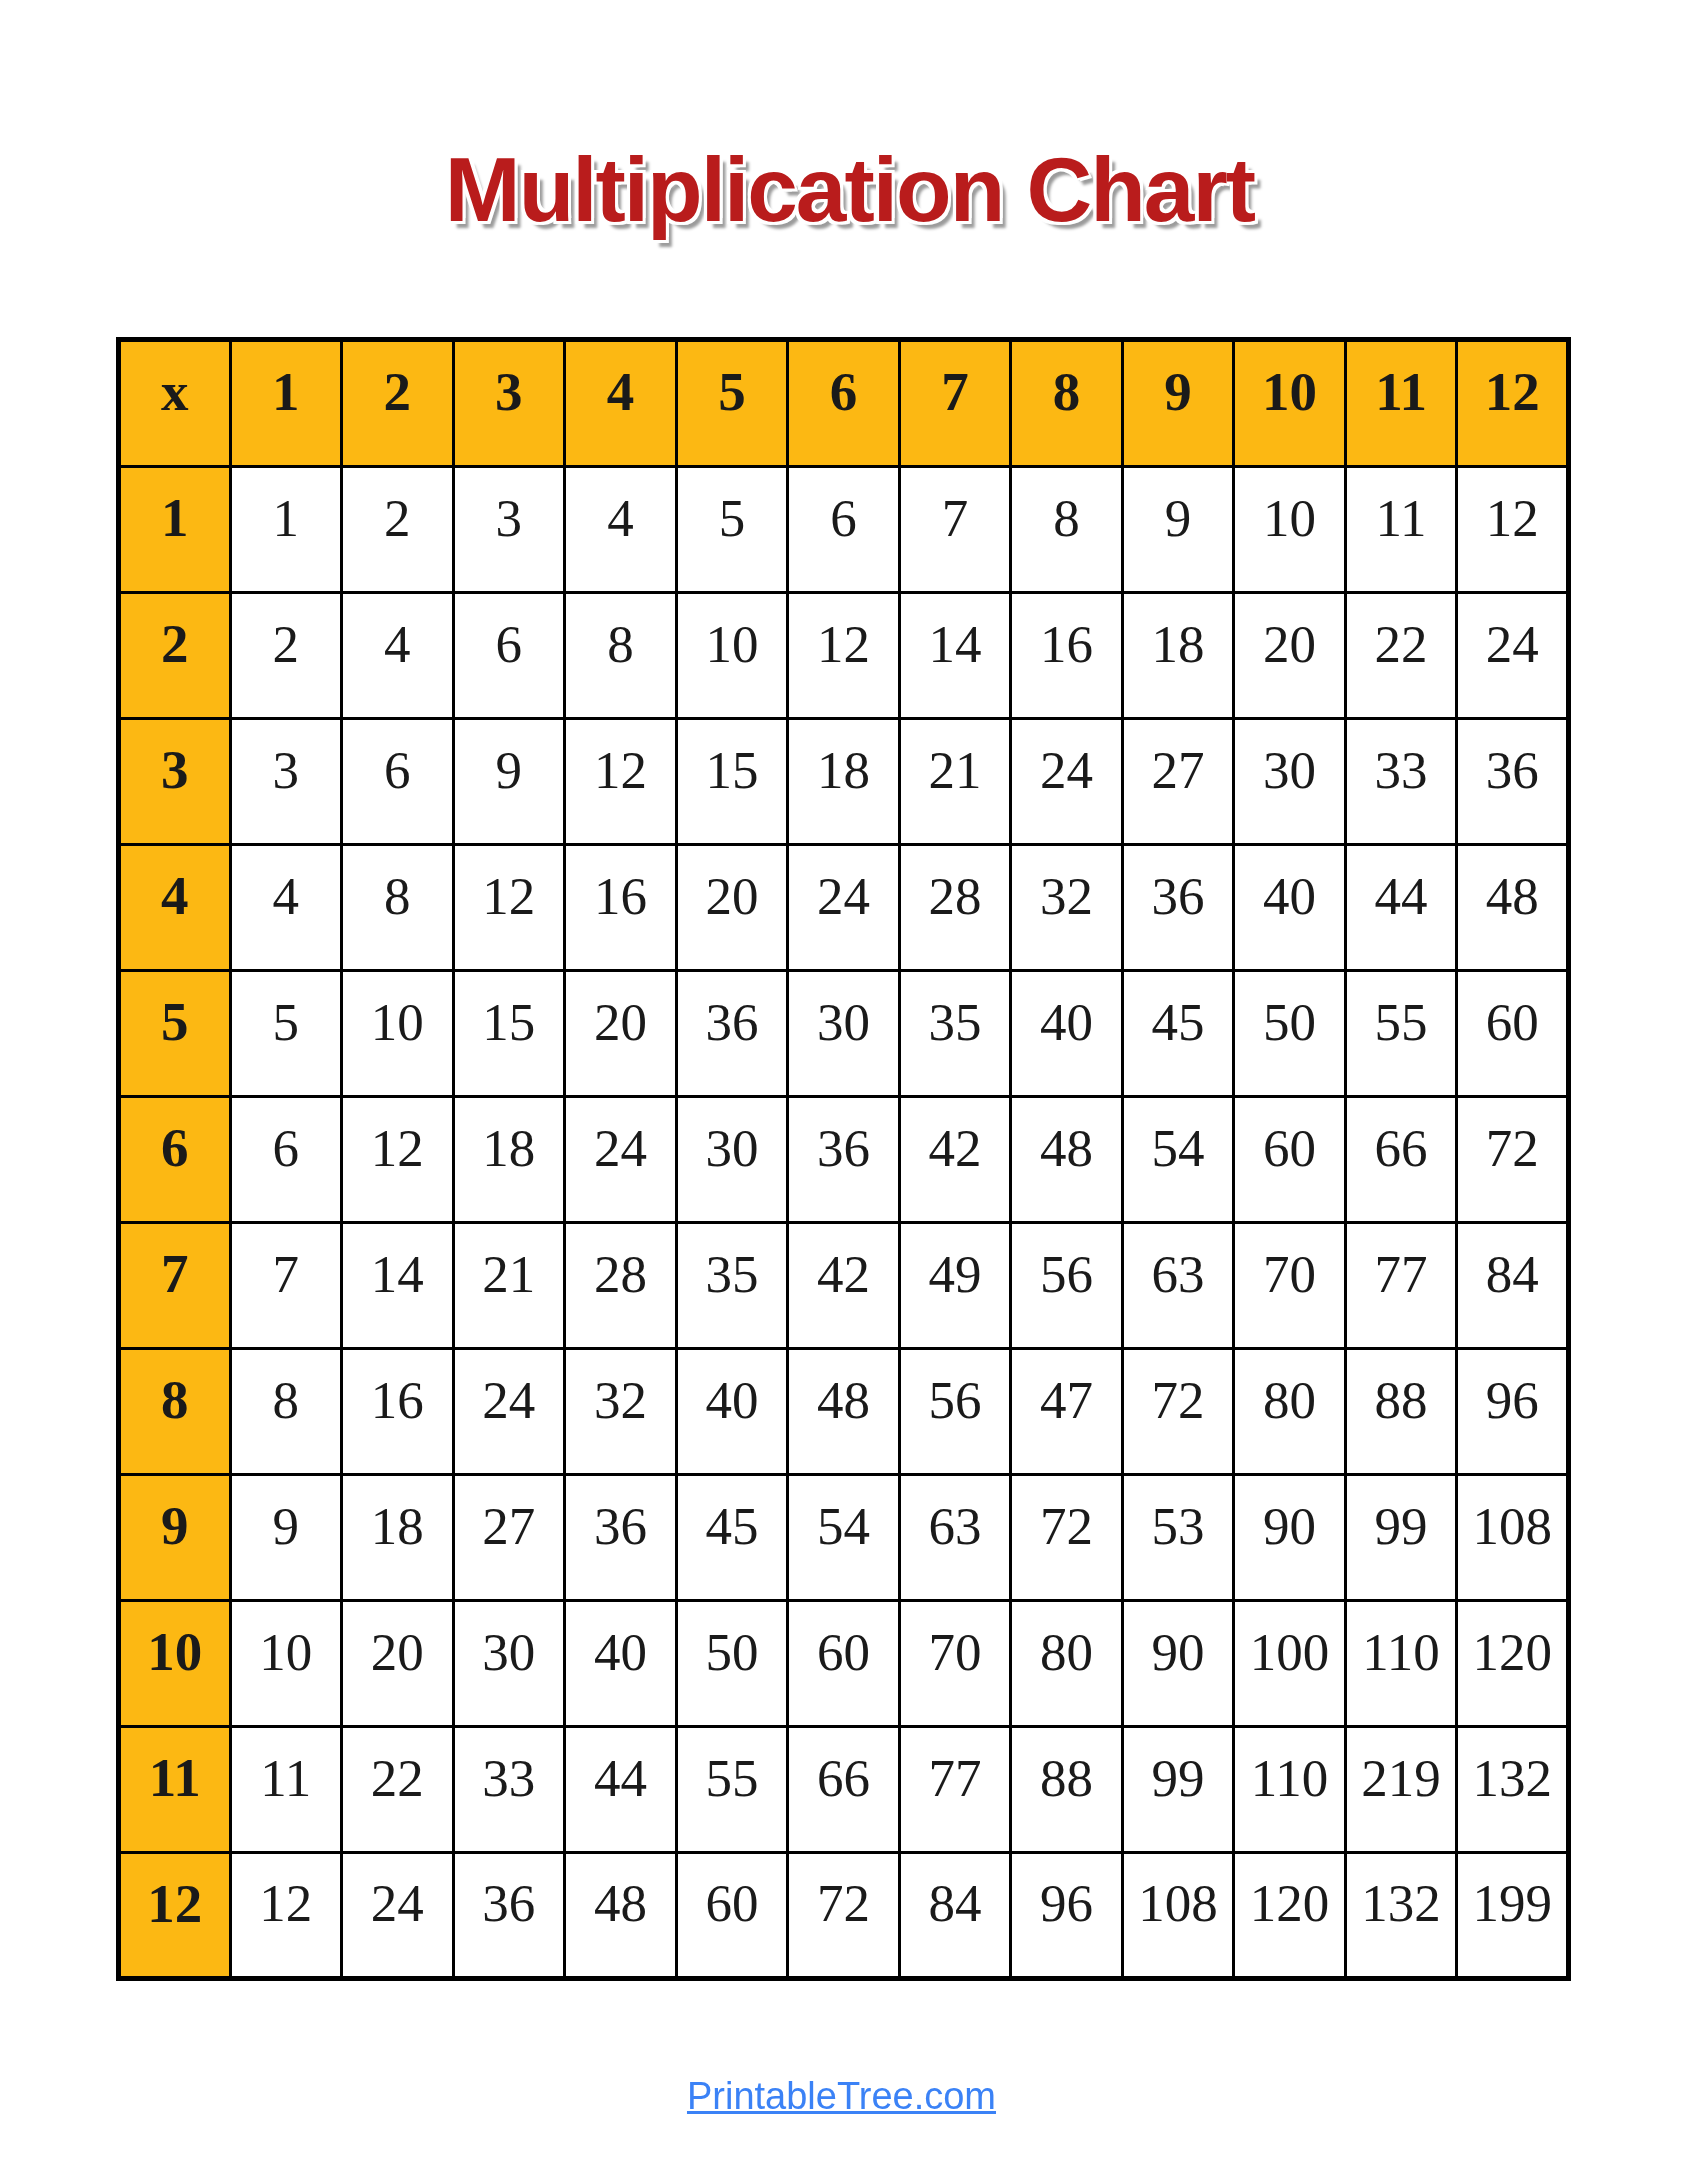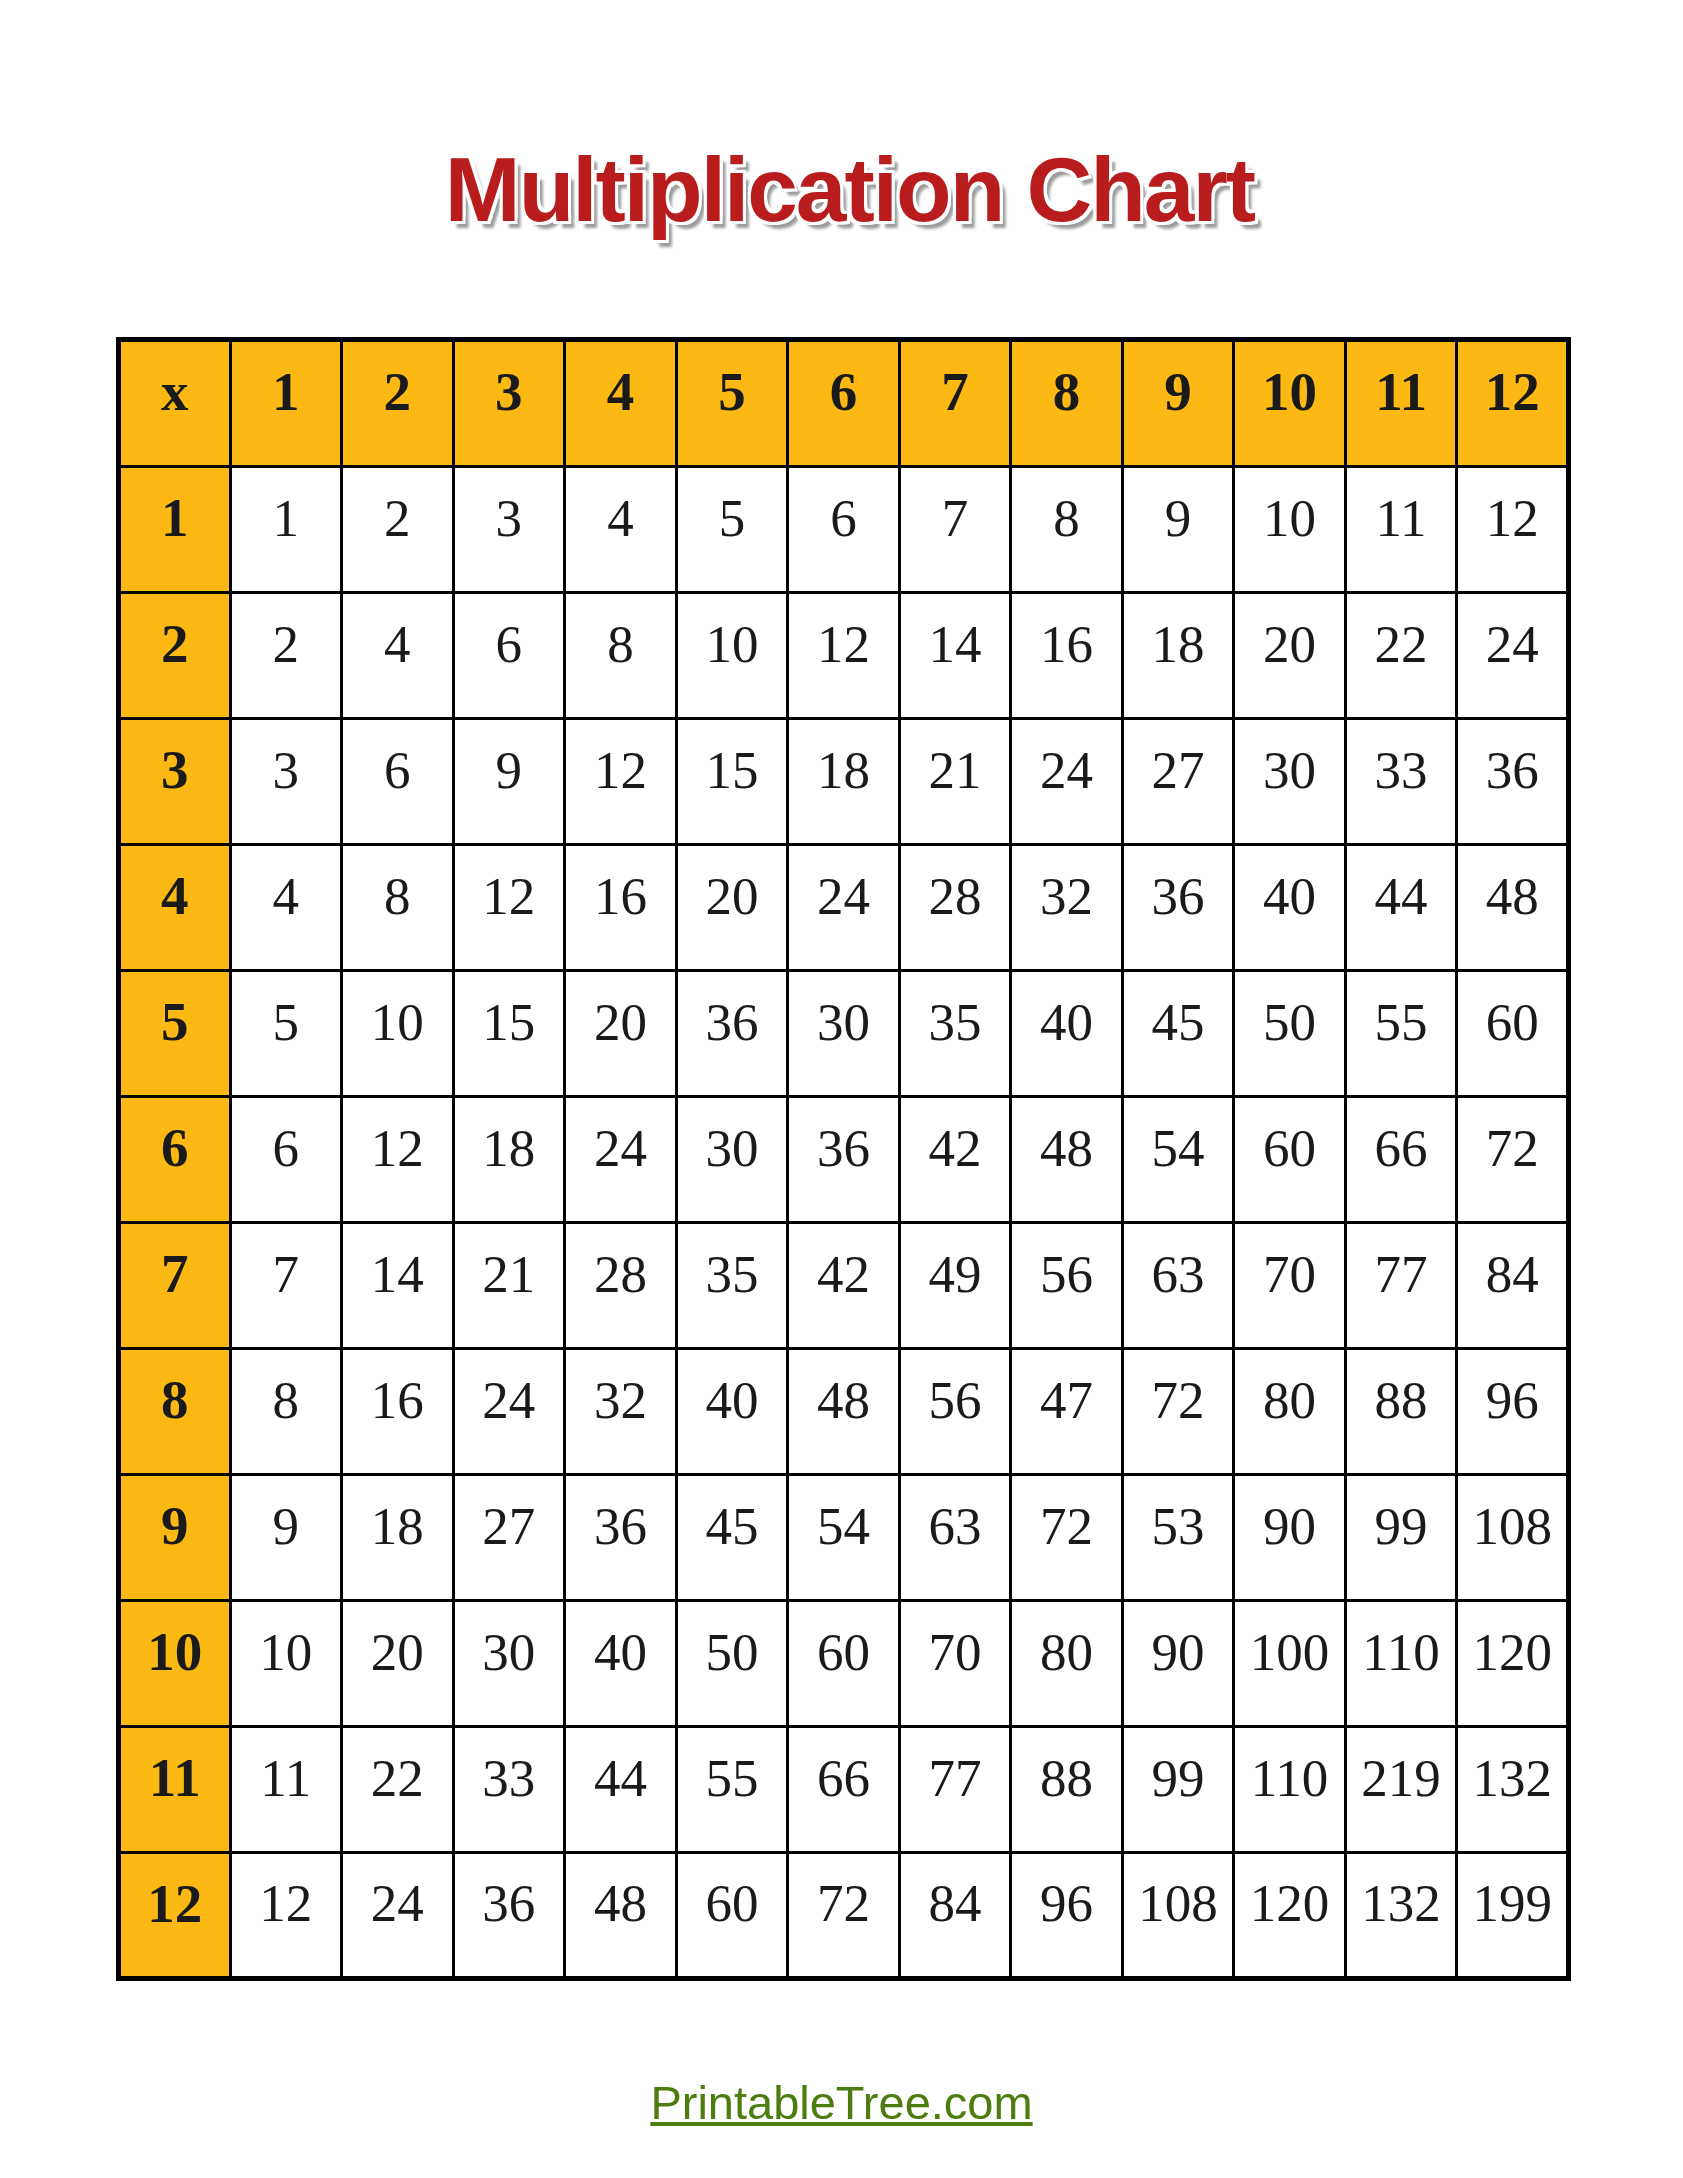--- a/index.html
+++ b/index.html
@@ -73,22 +73,22 @@
   
   .footer {
     position: absolute;
     top: 2075px;
     left: 0;
     width: 100%;
     text-align: center;
   }
   .footer a {
     font-family: "Liberation Sans", sans-serif;
-    font-size: 47px;
-    color: #4d7c0f;
+    font-size: 38px;
+    color: #3b82f6;
     text-decoration: underline;
     cursor: pointer;
   }
 </style>
 </head>
 <body>
 
 <h1 class="page-title">Multiplication Chart</h1>
 
 <table class="mult-table">

